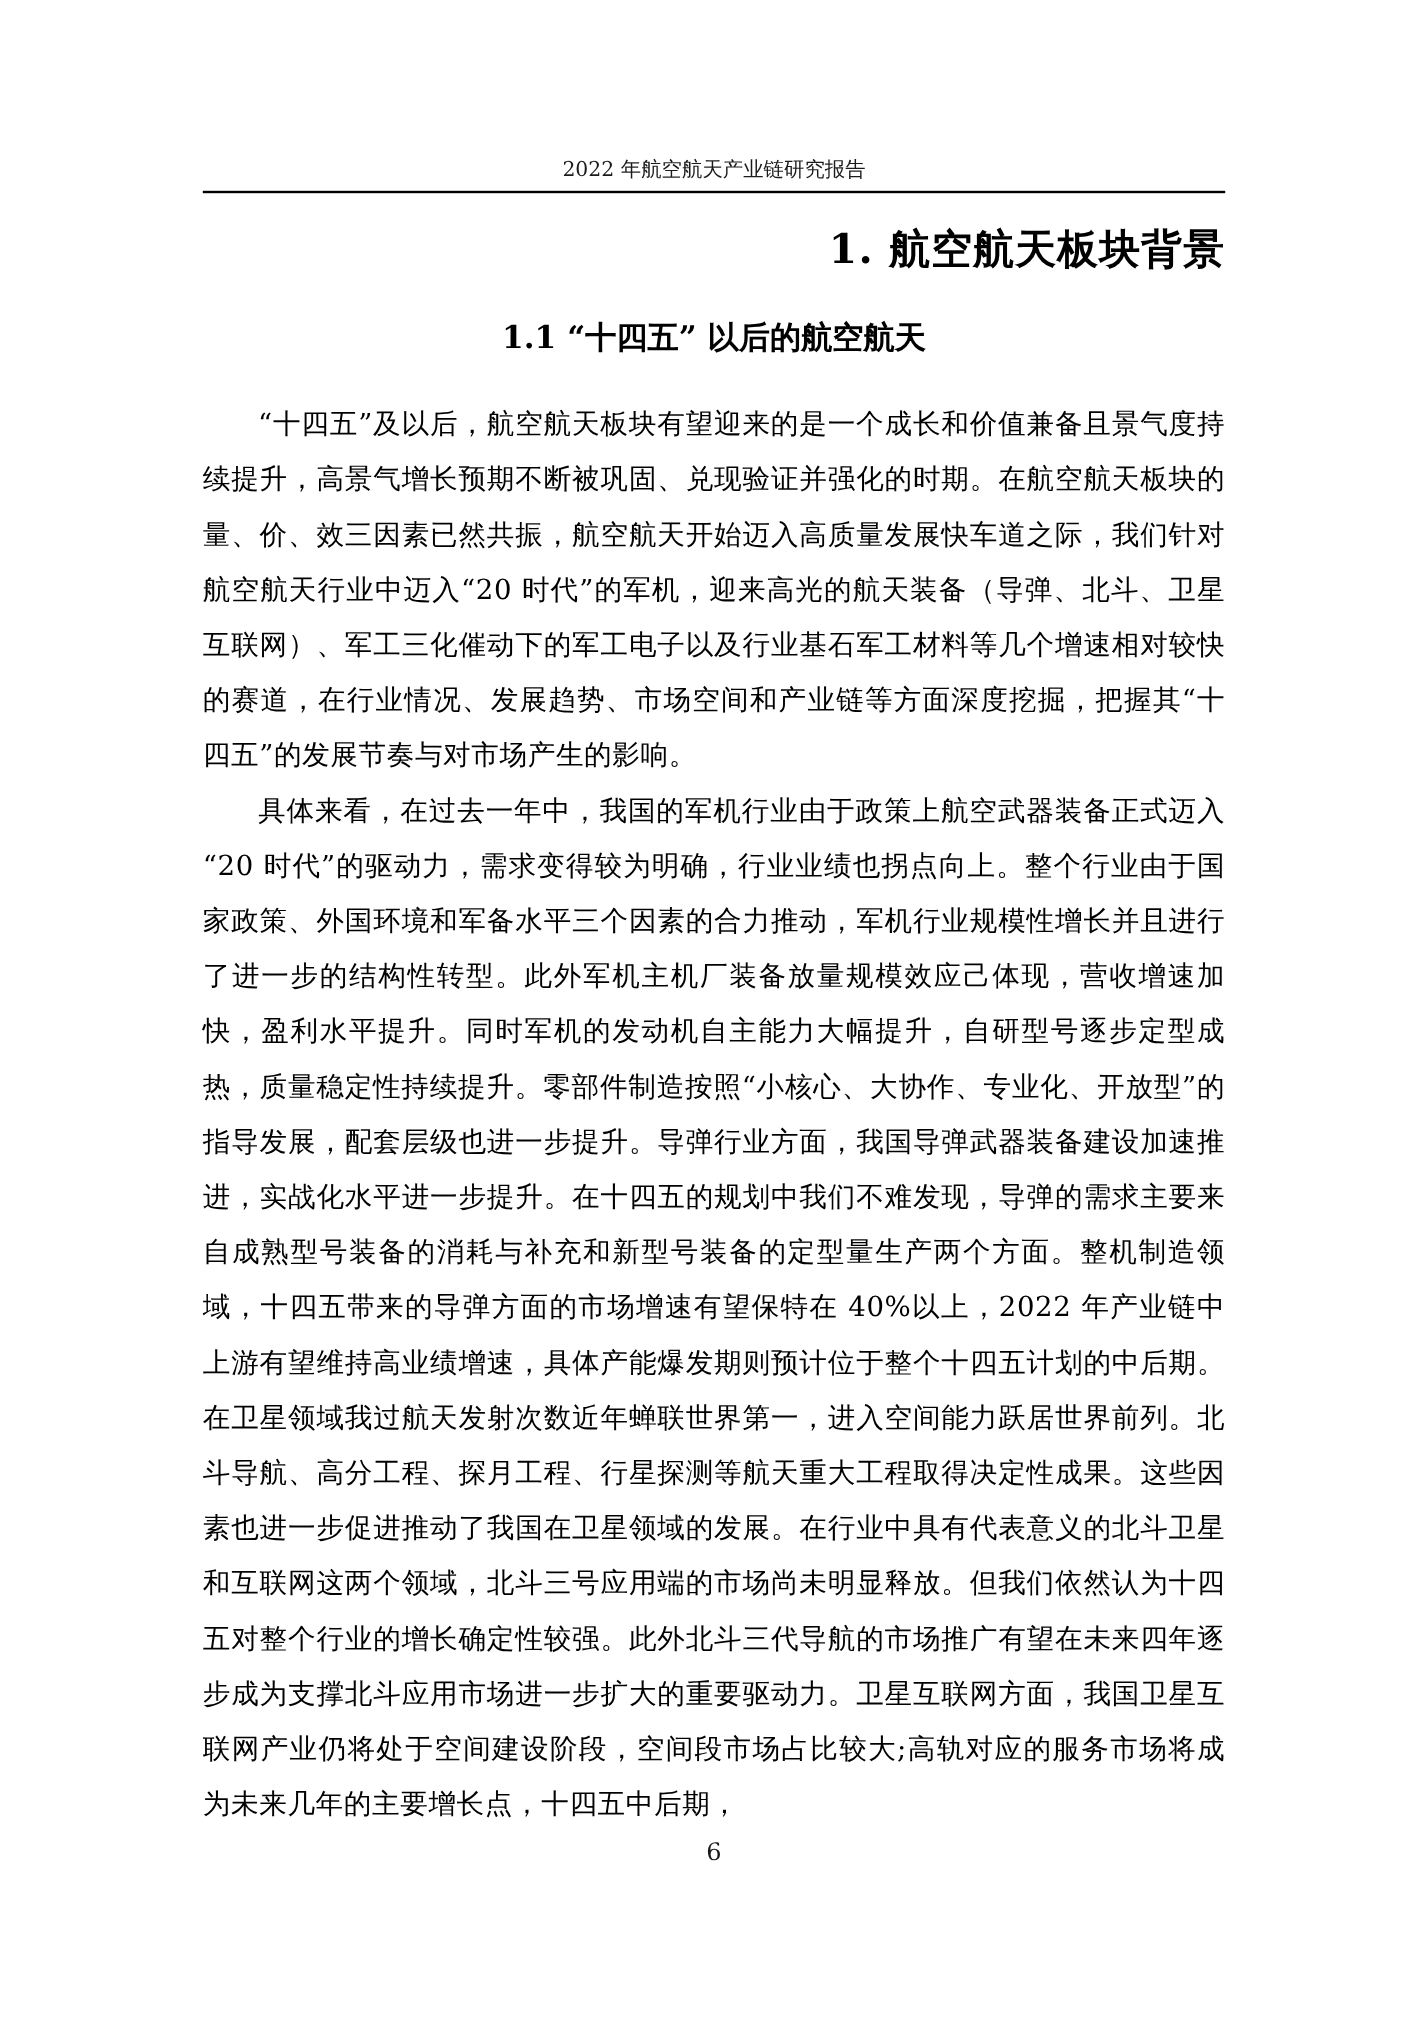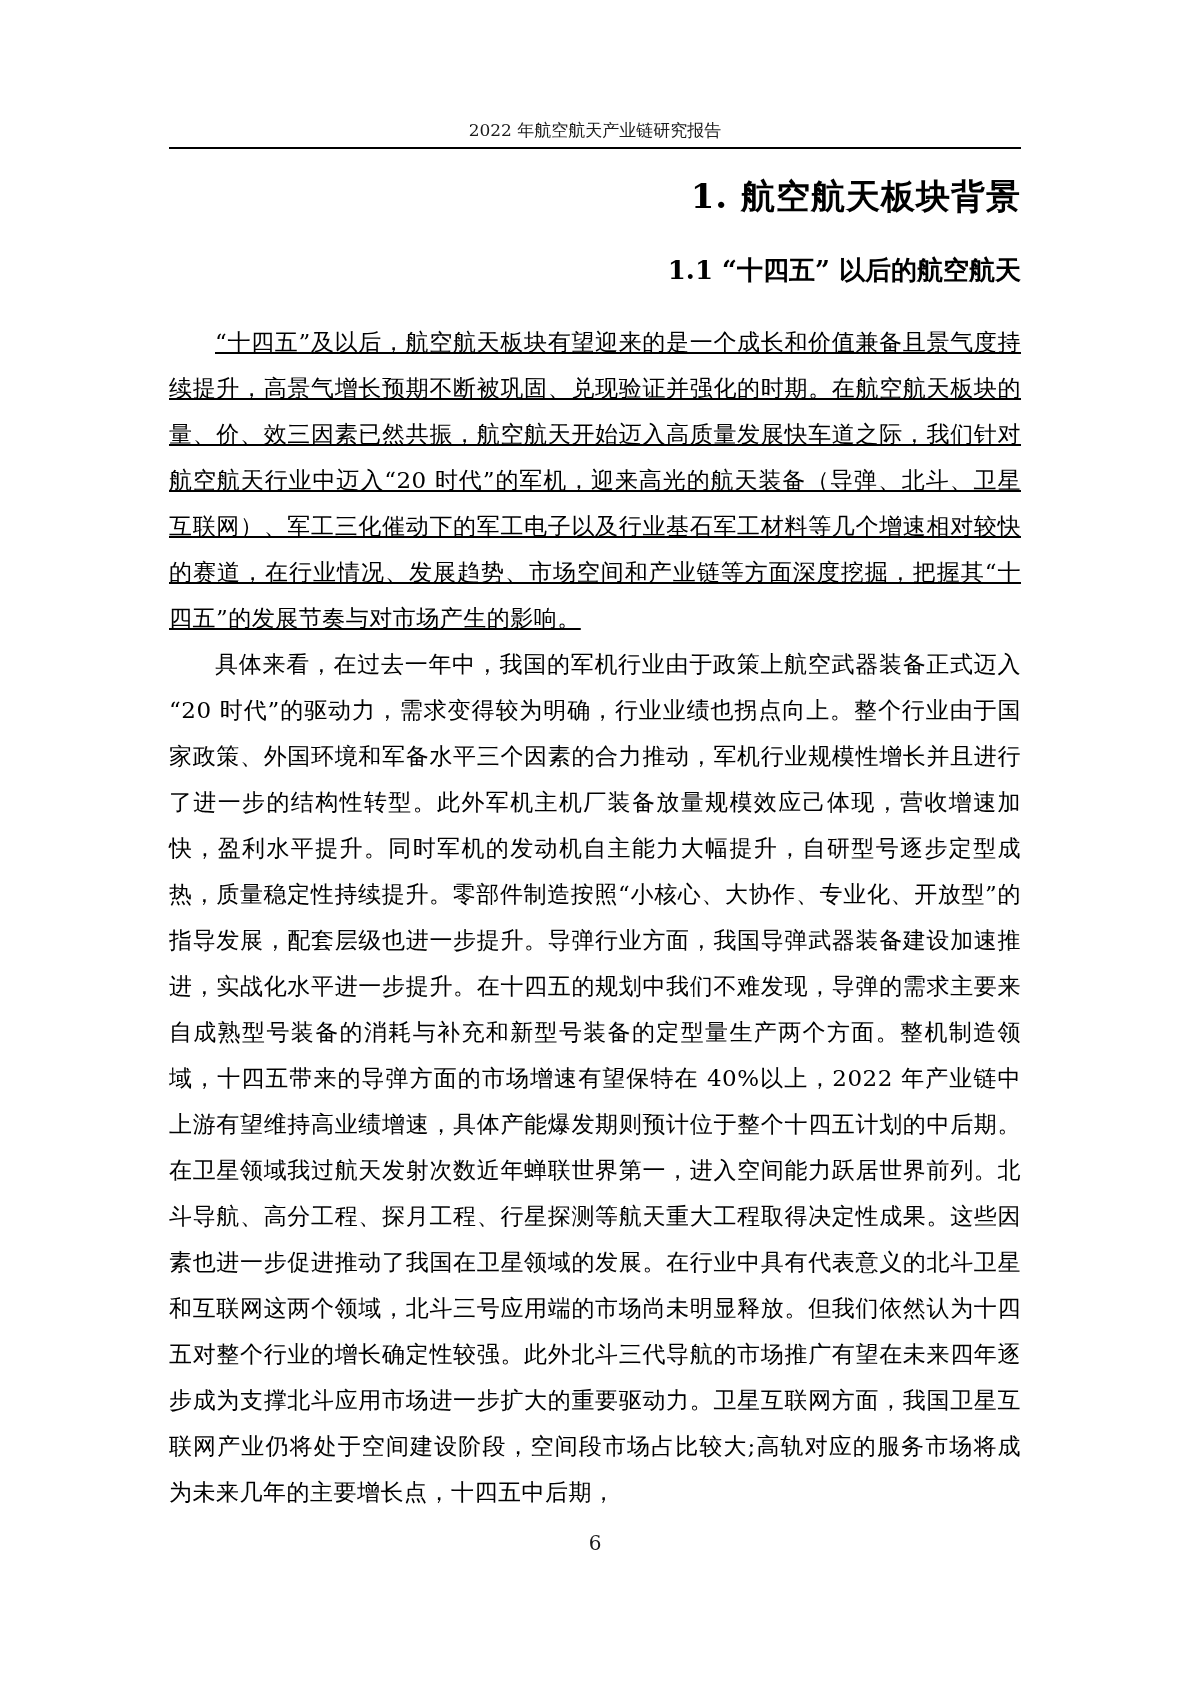--- a/index.html
+++ b/index.html
@@ -12,21 +12,21 @@
     width: 1190px;
     height: 1683px;
     margin: 0 auto;
     background: #ffffff;
     color: #000000;
     font-family: "DejaVu Serif", "Liberation Serif", serif;
     overflow: hidden;
   }
   .content {
     width: 852px;
-    margin: 4px auto;
+    margin: 16px auto;
     padding-top: 116px;
   }
   .page-header {
     text-align: center;
     font-size: 17px;
     line-height: 20px;
     color: #1a1a1a;
   }
   .header-rule {
     border: none;
@@ -37,37 +37,36 @@
   .doc-title {
     margin: 24px 0 0 0;
     text-align: right;
     font-size: 34px;
     line-height: 46px;
     font-weight: bold;
     letter-spacing: 1px;
   }
   .section-heading {
     margin: 34px 0 0 0;
-    text-align: right;
+    text-align: center;
     font-size: 26px;
     line-height: 34px;
     font-weight: bold;
   }
   .body-text p {
     margin: 0;
     font-size: 23px;
     line-height: 46px;
     text-align: justify;
     text-justify: inter-ideograph;
     text-indent: 2em;
     letter-spacing: 0.5px;
   }
   .body-text p:first-child {
     margin-top: 32px;
-    text-decoration: underline;
   }
   .page-footer {
     position: absolute;
     bottom: 128px;
     left: 0;
     width: 100%;
     text-align: center;
     font-size: 20px;
     line-height: 24px;
     color: #1a1a1a;

